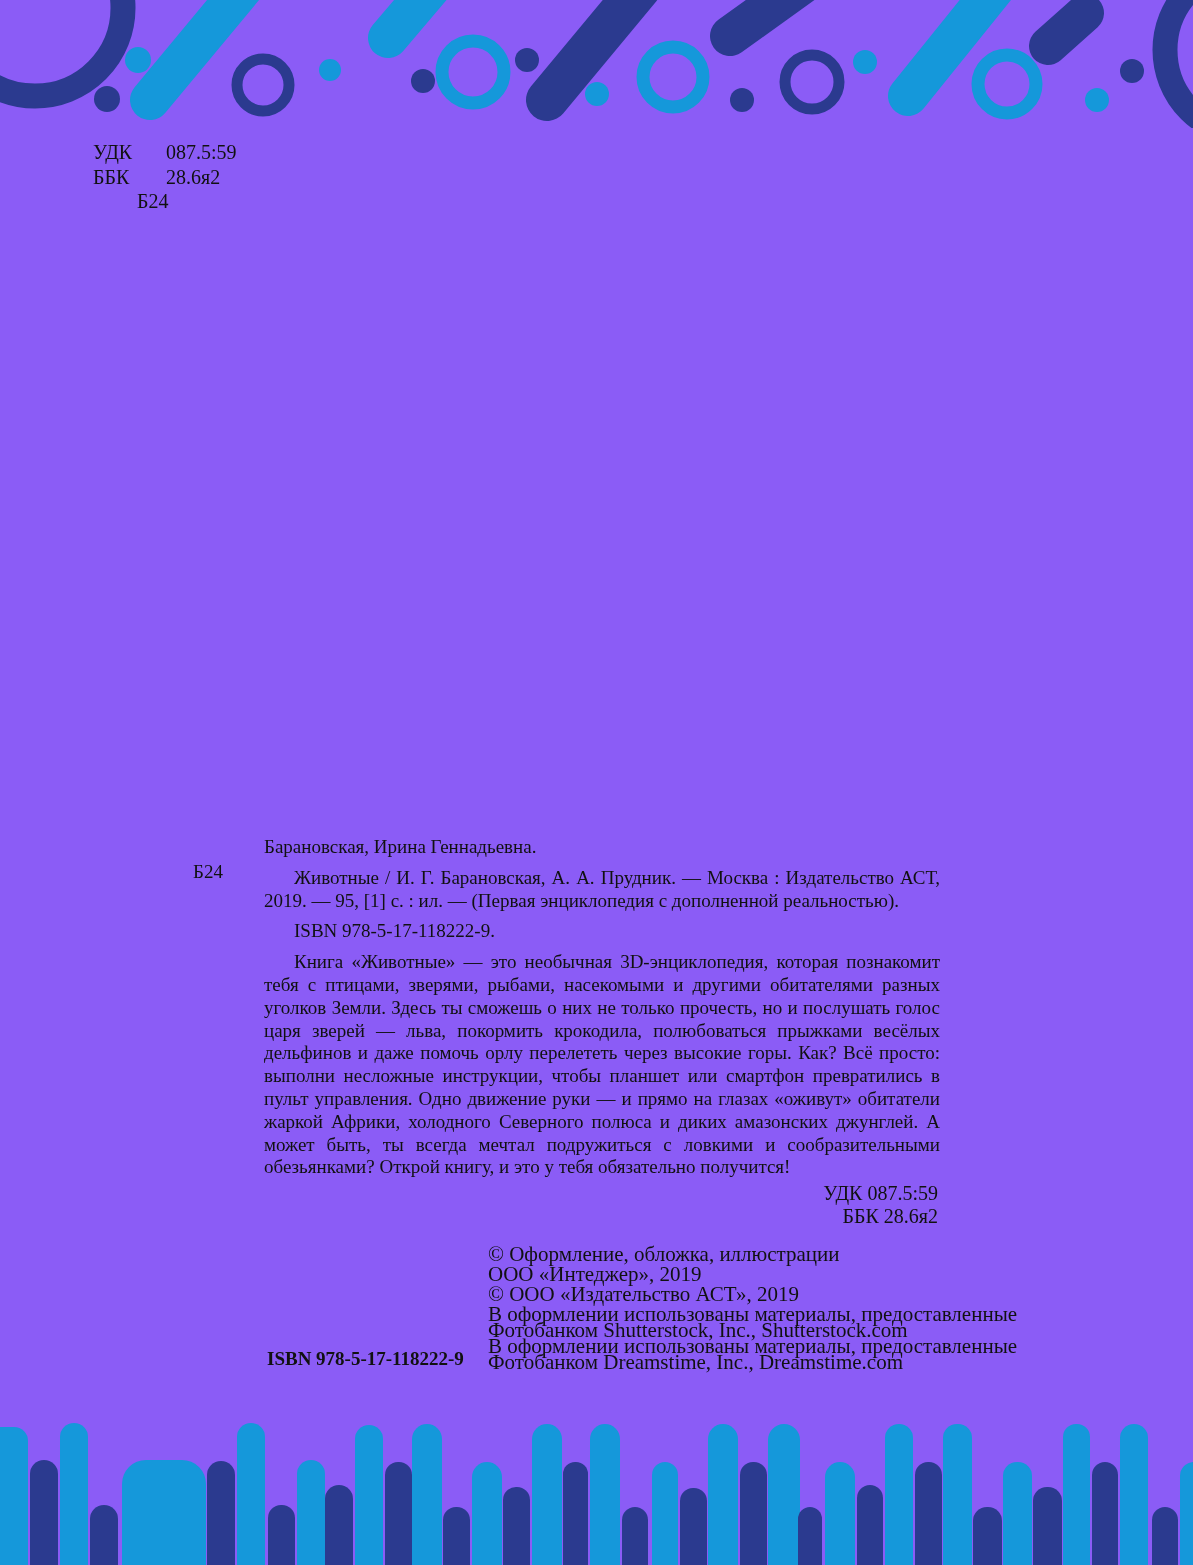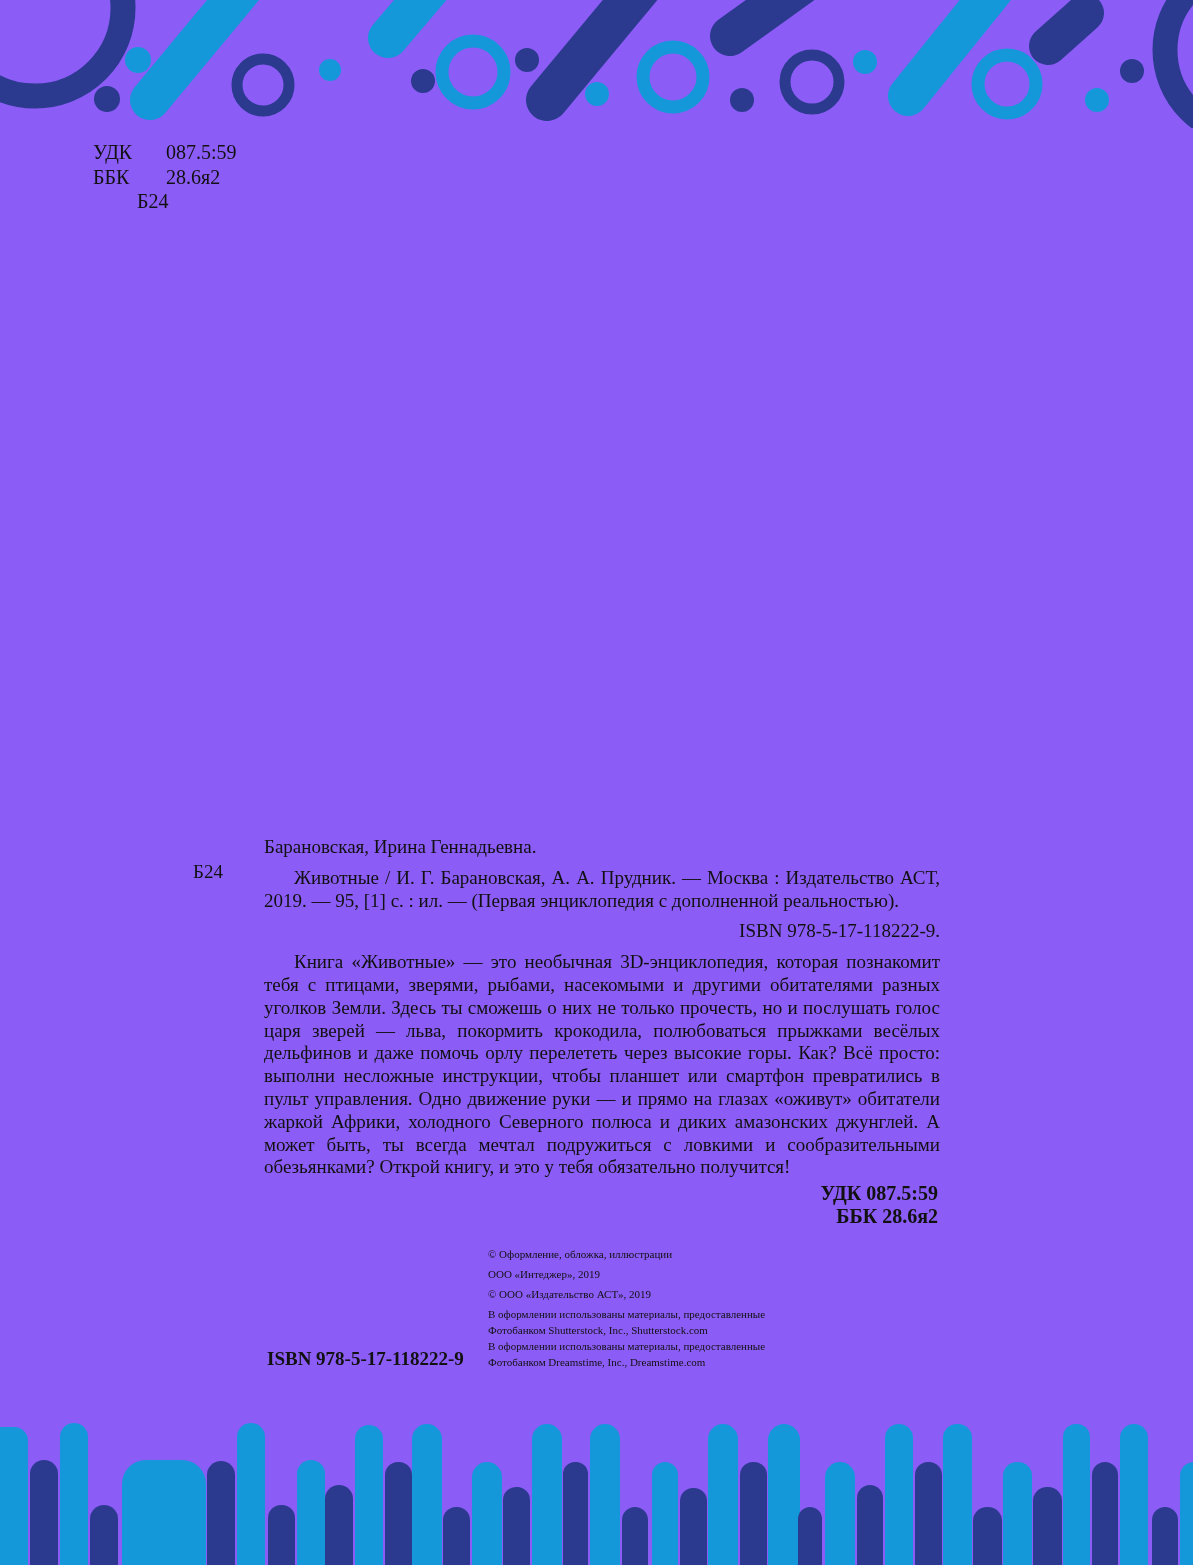--- a/index.html
+++ b/index.html
@@ -38,37 +38,37 @@
   .class-top .b24{padding-left:44px;}
 
   
   .card{
     position:absolute;left:264px;top:836px;width:676px;
     font-size:19px;line-height:22.8px;text-align:justify;
   }
   .card p{margin:0;}
   .card .author{font-weight:normal;text-align:left;}
   .card .indent{text-indent:30px;margin-top:8px;}
-  .card .nojust{text-align:right;}
+  .card .nojust{text-align:left;}
   .margin-sign{
     position:absolute;left:-71px;top:25px;
     font-size:19px;
   }
 
   
   .class-bottom{
     position:absolute;right:255px;top:1182px;
-    text-align:right;font-weight:bold;
+    text-align:right;font-weight:normal;
     font-size:20px;line-height:23px;white-space:nowrap;
   }
 
   
   .copyright{
     position:absolute;left:488px;top:1246px;
-    font-size:11px;line-height:16px;white-space:nowrap;
+    font-size:21px;line-height:16px;white-space:nowrap;
   }
   .copyright .sp{margin-bottom:4px;}
 
   
   .isbn-footer{
     position:absolute;left:267px;top:1348px;
     font-weight:bold;font-size:19px;white-space:nowrap;
   }
 </style>
 </head>

